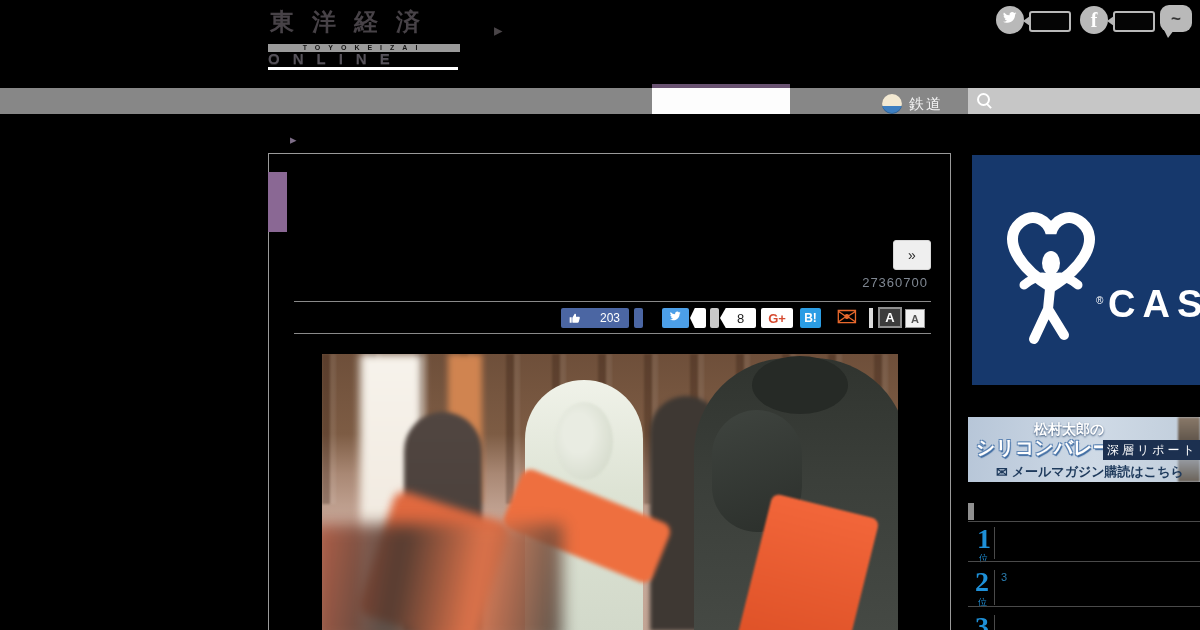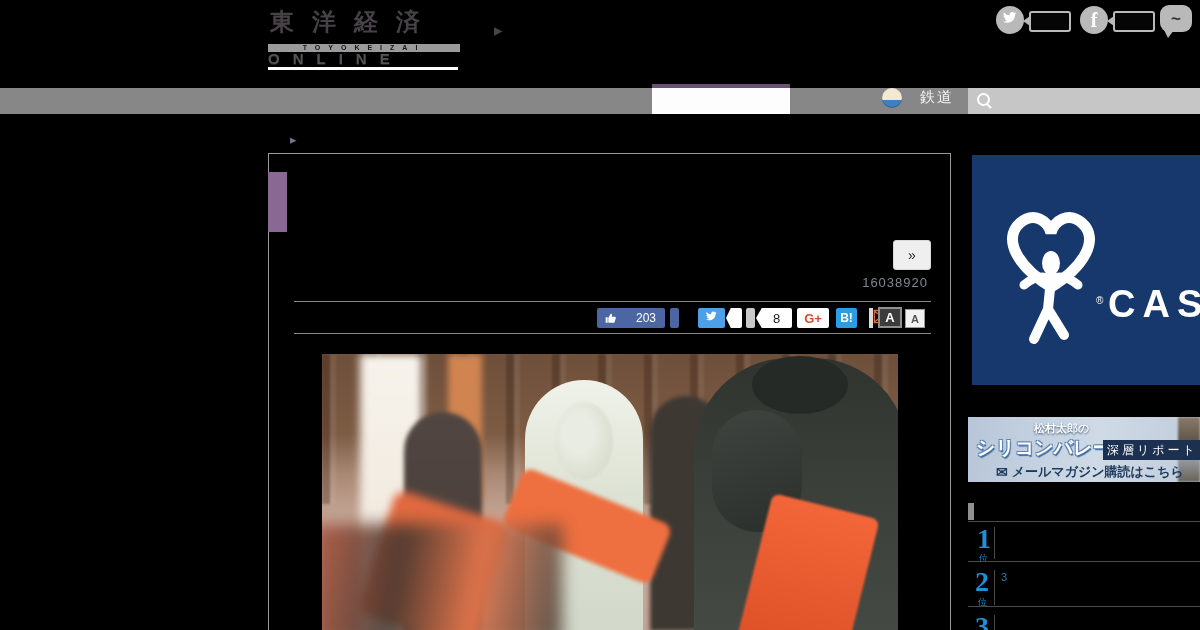--- a/index.html
+++ b/index.html
@@ -28,42 +28,42 @@
   .tail1{left:1023px;top:16px;}
   .tail2{left:1107px;top:16px;}
   .soc-chat{left:1160px;top:5px;width:32px;height:27px;border-radius:9px;background:#b9b9b9;
     display:flex;align-items:center;justify-content:center;color:#353535;font-weight:bold;font-size:17px;}
   .soc-chat-tail{left:1164px;top:30px;width:0;height:0;border-left:4px solid transparent;border-right:6px solid transparent;border-top:8px solid #b9b9b9;}
 
   
   .navbar{left:0;top:88px;width:1200px;height:26px;background:#878787;}
   .tab-purple{left:652px;top:84px;width:138px;height:4px;background:#695271;}
   .tab-active{left:652px;top:88px;width:138px;height:26px;background:#fdfdfd;}
-  .rail-item{left:882px;top:88px;height:26px;display:flex;align-items:flex-start;gap:18px;}
+  .rail-item{left:882px;top:88px;height:26px;display:flex;align-items:flex-end;gap:7px;}
   .rail-avatar{width:20px;height:20px;border-radius:50%;
     background:linear-gradient(180deg,#f3e9d2 0 62%,#3e7fc1 62% 100%);
     box-shadow:inset 0 -1px 0 rgba(0,0,0,.25);}
   .rail-label{color:#f2f2f2;font-size:15px;letter-spacing:2px;}
   .searchbox{left:968px;top:88px;width:232px;height:26px;background:#c6c6c6;}
   .mag{left:977px;top:93px;width:9px;height:9px;border:2px solid #fff;border-radius:50%;}
   .mag-handle{left:988px;top:103px;width:2px;height:6px;background:#fff;transform:rotate(-45deg);}
 
   
   .crumb-arrow{left:290px;top:132px;font-size:13px;color:#7e6e88;}
 
   
   .article{left:268px;top:153px;width:681px;height:477px;background:#000;
     border:1px solid #9a9a9a;border-bottom:none;}
   .cat-bar{left:-1px;top:18px;width:19px;height:60px;background:#8a6894;}
   .next-btn{left:624px;top:86px;width:36px;height:28px;background:#efefef;border:1px solid #d8d8d8;border-radius:3px;
     color:#2a2a2a;font-size:14px;display:flex;align-items:center;justify-content:center;}
   .date{right:22px;top:121px;font-size:13px;color:#7f8792;letter-spacing:1px;}
   .hr{left:25px;width:637px;height:1px;background:#8a8a8a;}
   .hr-top{top:147px;} .hr-bot{top:179px;}
-  .btn{position:absolute;top:154px;height:20px;border-radius:2px;display:flex;align-items:center;justify-content:center;margin-left:36px;}
+  .btn{position:absolute;top:154px;height:20px;border-radius:2px;display:flex;align-items:center;justify-content:center;}
   .like-btn{left:292px;width:68px;background:#4b66a3;color:#fff;font-size:12px;justify-content:flex-end;padding-right:9px;box-sizing:border-box;gap:6px;}
   .like-thumb{position:absolute;left:8px;top:4px;}
   .fb-stub{left:365px;width:9px;background:#4b66a3;}
   .tw-btn{left:393px;width:27px;background:#4c9fe8;}
   .tw-callout{left:421px;width:16px;background:#fff;clip-path:polygon(0 50%,30% 0,100% 0,100% 100%,30% 100%);border-radius:0 2px 2px 0;}
   .gray-stub{left:441px;width:9px;background:#c9c9c9;}
   .count15{left:451px;width:36px;background:#fff;color:#1d1d1d;font-size:13px;
     clip-path:polygon(0 50%,16% 0,100% 0,100% 100%,16% 100%);padding-left:5px;box-sizing:border-box;}
   .gplus-btn{left:492px;width:32px;background:#fff;color:#d6492f;font-weight:bold;font-size:13px;}
   .hatena-btn{left:531px;width:21px;background:#2b9de4;color:#fff;font-weight:bold;font-size:12px;}
@@ -107,21 +107,21 @@
   
   .casa{left:972px;top:155px;width:228px;height:230px;background:#16386c;overflow:hidden;}
   .casa-logo{position:absolute;left:16px;top:46px;}
   .casa-reg{position:absolute;left:124px;top:140px;color:#fff;font-size:10px;}
   .casa-text{position:absolute;left:136px;top:128px;color:#fff;font-weight:bold;font-size:38px;letter-spacing:7px;}
   .sv-ad{left:968px;top:417px;width:232px;height:65px;overflow:hidden;
     background:linear-gradient(95deg,#b7c6d8 0%,#cfdae6 55%,#bfccda 100%);}
   .sv-ad>div{position:absolute;}
   .sv-building{right:0;top:0;width:22px;height:65px;filter:blur(1px);
     background:linear-gradient(180deg,#8a7a6a 0,#5d5248 40%,#9aa0a8 62%,#6a6157 100%);}
-  .sv-author{left:66px;top:4px;color:#fff;font-size:11px;font-weight:bold;
+  .sv-author{left:66px;top:4px;color:#fff;font-size:14px;font-weight:bold;
     text-shadow:0 1px 2px rgba(30,60,100,.9);}
   .sv-title{left:8px;top:18px;color:#fff;font-size:19px;font-weight:bold;
     text-shadow:-1px -1px 0 #5e85b4,1px -1px 0 #5e85b4,-1px 1px 0 #5e85b4,1px 2px 1px #3d6aa0;}
   .sv-badge{left:135px;top:23px;height:20px;background:#1c3050;color:#fff;font-size:12px;
     letter-spacing:3px;line-height:20px;padding:0 4px;white-space:nowrap;}
   .sv-cta{left:28px;top:46px;color:#1e3a5c;font-size:13px;font-weight:bold;display:flex;align-items:center;gap:4px;}
   .sv-mail{font-size:14px;line-height:14px;}
   .rank-marker{left:968px;top:503px;width:6px;height:17px;background:#909090;}
   .rank-hr{left:968px;width:232px;height:1px;background:#4a4a4a;}
   .rk-hr1{top:521px;} .rk-hr2{top:561px;} .rk-hr3{top:606px;}
@@ -168,21 +168,21 @@
 </div>
 <div class="abs searchbox"></div>
 <div class="abs mag"></div>
 <div class="abs mag-handle"></div>
 
 <div class="abs crumb-arrow">▸</div>
 
 <div class="abs article">
   <div class="abs cat-bar"></div>
   <div class="abs next-btn">»</div>
-  <div class="abs date">16038920</div>
+  <div class="abs date">27360700</div>
 
   <div class="abs hr hr-top"></div>
   <div class="abs hr hr-bot"></div>
 
   <div class="btn like-btn">
     <span class="like-thumb">
       <svg width="12" height="12" viewBox="0 0 18 18" fill="#fff">
           <path d="M1 8h3v8H1zM5 15.2V8.6L8.3 3c.5-1 2.2-.6 2.2.7V7h4.2c1.1 0 1.8 1 1.5 1.9l-1.5 5.6c-.2.9-.9 1.5-1.8 1.5H6.5c-.8 0-1.5-.3-1.5-.8z"></path>
         </svg>
     </span>

